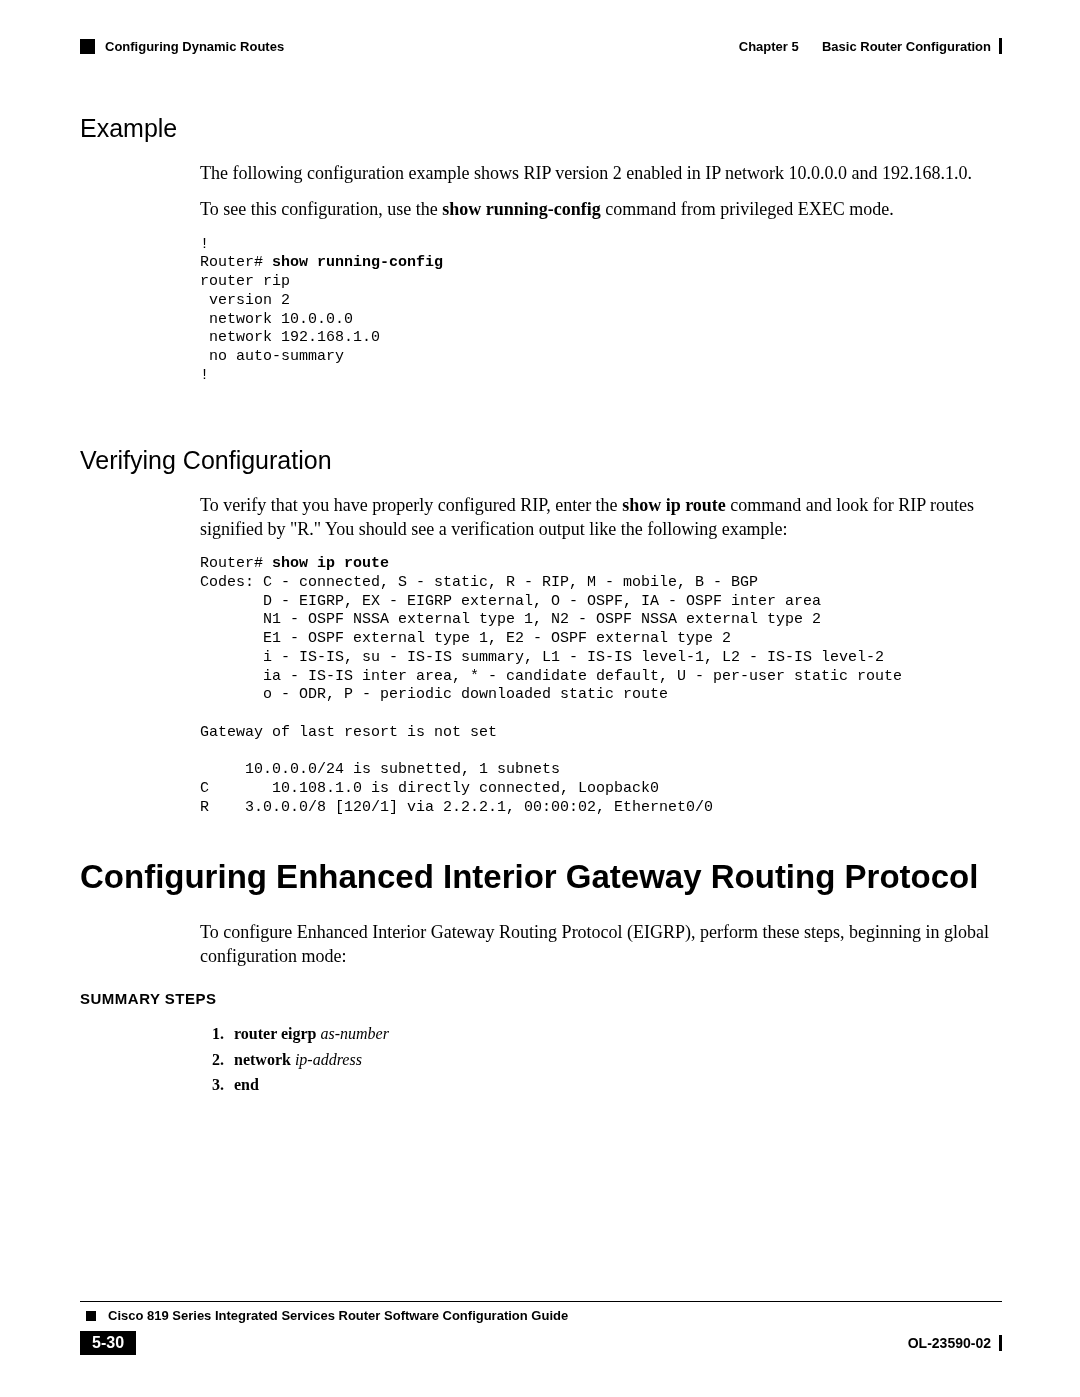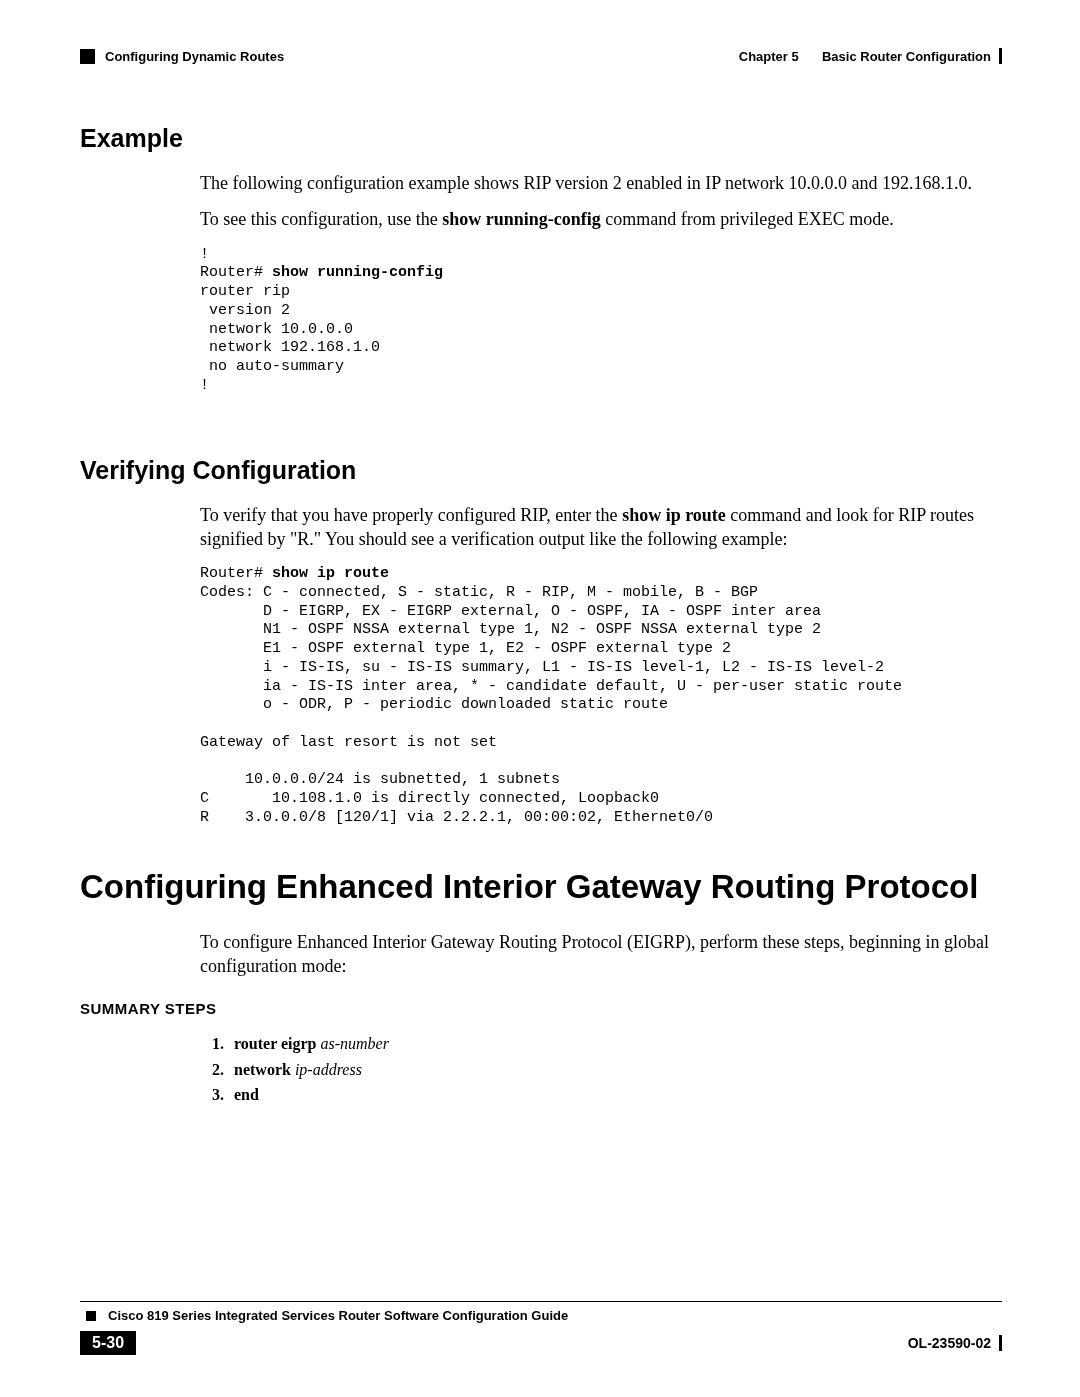--- a/index.html
+++ b/index.html
@@ -8,21 +8,21 @@
     background: #fff;
     font-family: "Times New Roman", Times, serif;
     color: #000;
     width: 1080px;
   }
   .page {
     position: relative;
     width: 1080px;
     height: 1397px;
     box-sizing: border-box;
-    padding: 48px 78px 0 80px;
+    padding: 38px 78px 0 80px;
   }
   .header-row {
     display: flex;
     justify-content: space-between;
     align-items: center;
     font-family: Arial, Helvetica, sans-serif;
     font-size: 13px;
     font-weight: 700;
     margin-bottom: 60px;
   }
@@ -43,21 +43,21 @@
   }
   .chapter-label { font-size: 13px; }
   .vbar {
     width: 3px;
     height: 16px;
     background: #000;
   }
   h2.subhead {
     font-family: Arial, Helvetica, sans-serif;
     font-size: 25px;
-    font-weight: 700;
+    font-weight: 400;
     margin: 0 0 18px 0;
   }
   .body-indent {
     margin-left: 120px;
     margin-right: 10px;
     font-size: 18px;
     line-height: 1.35;
   }
   .para { margin-bottom: 12px; }
   .code-block {

